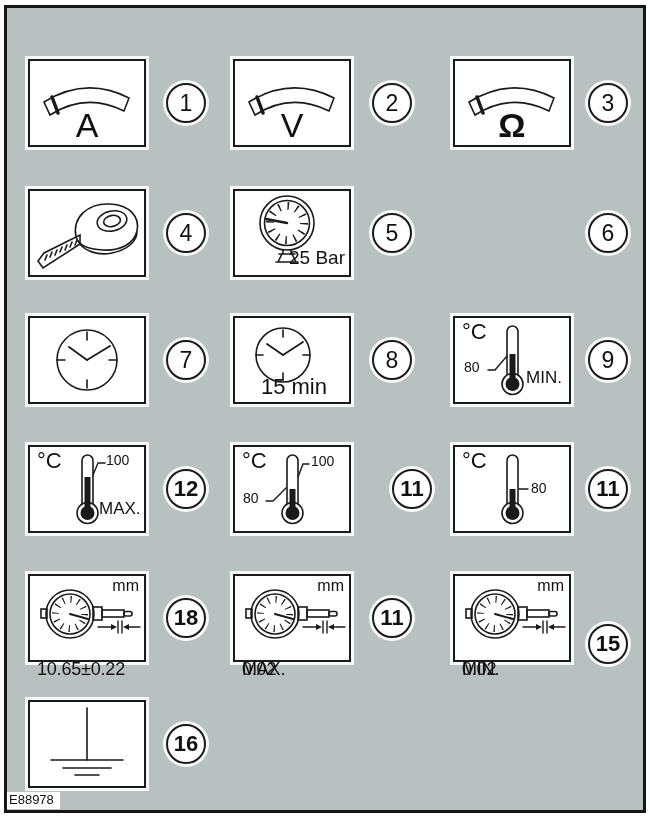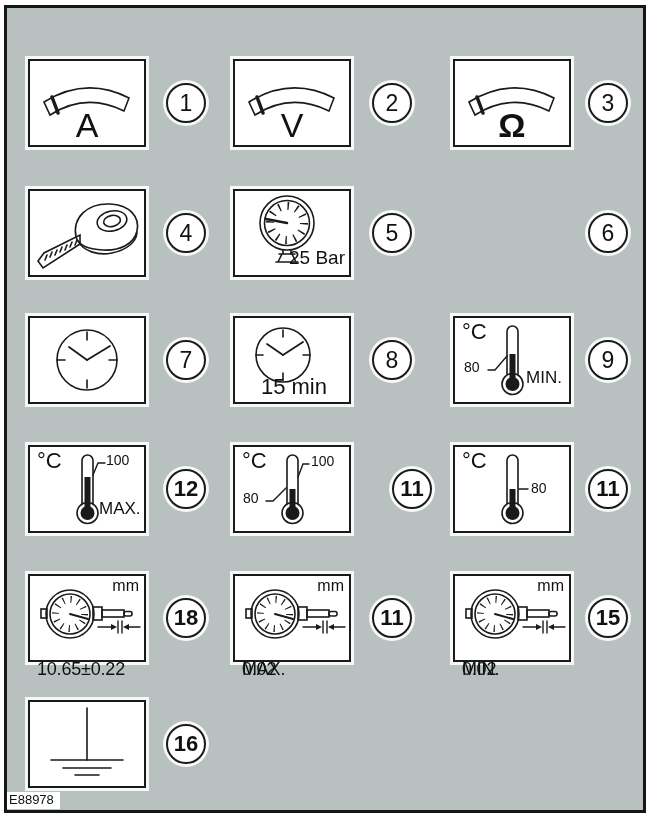--- a/index.html
+++ b/index.html
@@ -244,21 +244,21 @@
         <polygon points="87,51 81,48 81,54" style="fill:#1a1a1a;stroke:none"></polygon>
       <line x1="99" y1="51" x2="110" y2="51" style="stroke-width:1.4"></line>
         <polygon points="93,51 99,48 99,54" style="fill:#1a1a1a;stroke:none"></polygon>
     </svg>
     <span class="mm">mm</span>
     <div class="dial-label">
       <span>MIN.</span>
       <span>0.02</span>
     </div>
   </div>
-  <div class="num b" style="left:588px;top:598px">15</div>
+  <div class="num b" style="left:588px;top:624px">15</div>
 
   <div class="box" style="left:28px;top:700px">
     <svg class="sym" viewBox="0 0 114 84">
       <g style="stroke-width:2;stroke-linecap:butt">
         <line x1="57" y1="6" x2="57" y2="58"></line>
         <line x1="21" y1="58" x2="93" y2="58"></line>
         <line x1="33" y1="66" x2="81" y2="66"></line>
         <line x1="45" y1="73" x2="69" y2="73"></line>
       </g>
     </svg>

